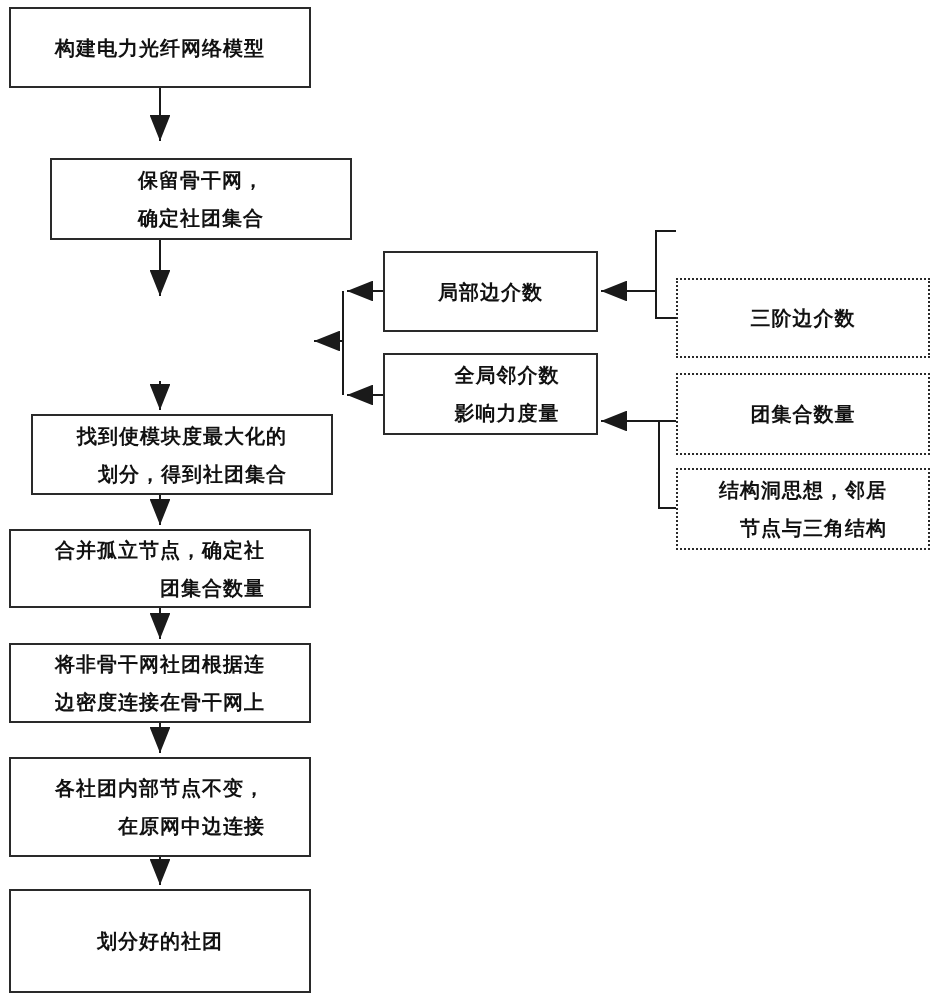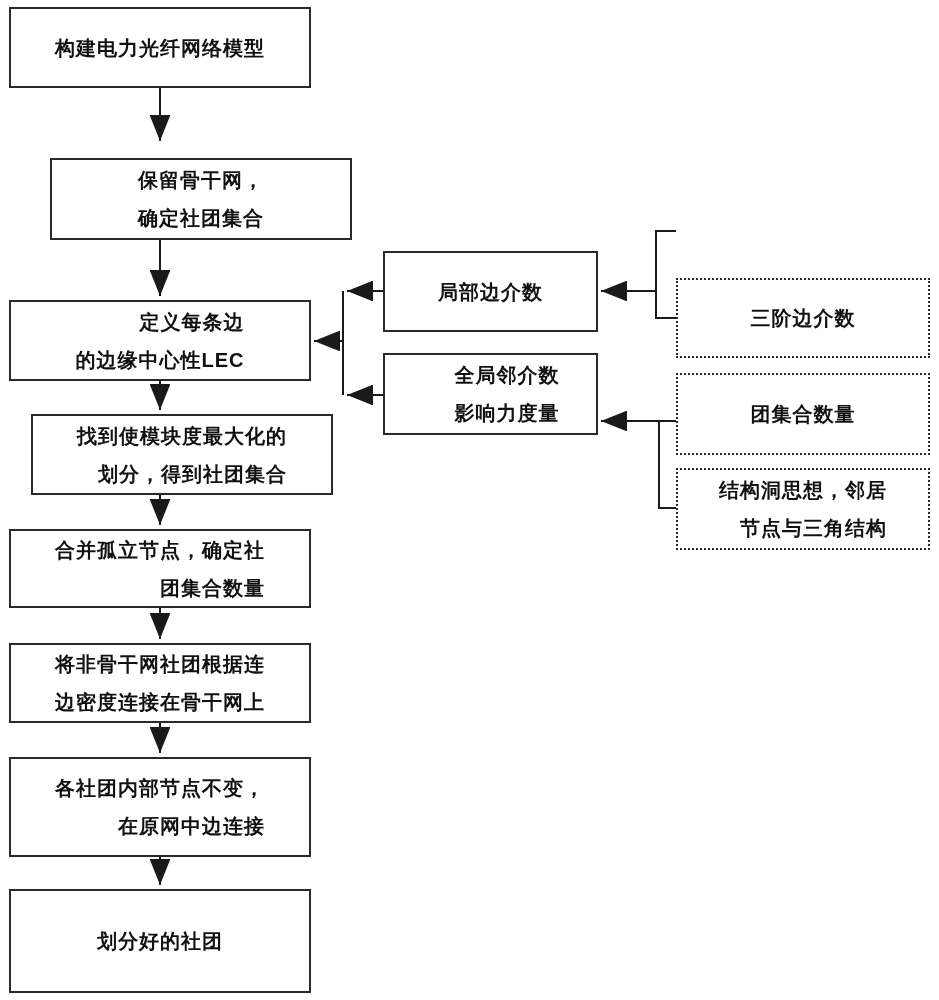--- a/index.html
+++ b/index.html
@@ -96,22 +96,20 @@
     <path d="M676 231 L656 231 L656 318 L676 318"></path>
     <path d="M656 291 L601 291" marker-end="url(#ah)"></path>
 
     <path d="M676 508 L659 508 L659 421"></path>
     <path d="M676 421 L601 421" marker-end="url(#ah)"></path>
   </svg>
 
   <div id="b1" class="node">构建电力光纤网络模型</div>
   <div id="b2" class="node">保留骨干网，
 确定社团集合</div>
-  <div id="b3" class="node">定义每条边
-的边缘中心性LEC</div>
   <div id="b4" class="node">找到使模块度最大化的
 划分，得到社团集合</div>
   <div id="b5" class="node">合并孤立节点，确定社
 团集合数量</div>
   <div id="b6" class="node">将非骨干网社团根据连
 边密度连接在骨干网上</div>
   <div id="b7" class="node">各社团内部节点不变，
 在原网中边连接</div>
   <div id="b8" class="node">划分好的社团</div>
 

